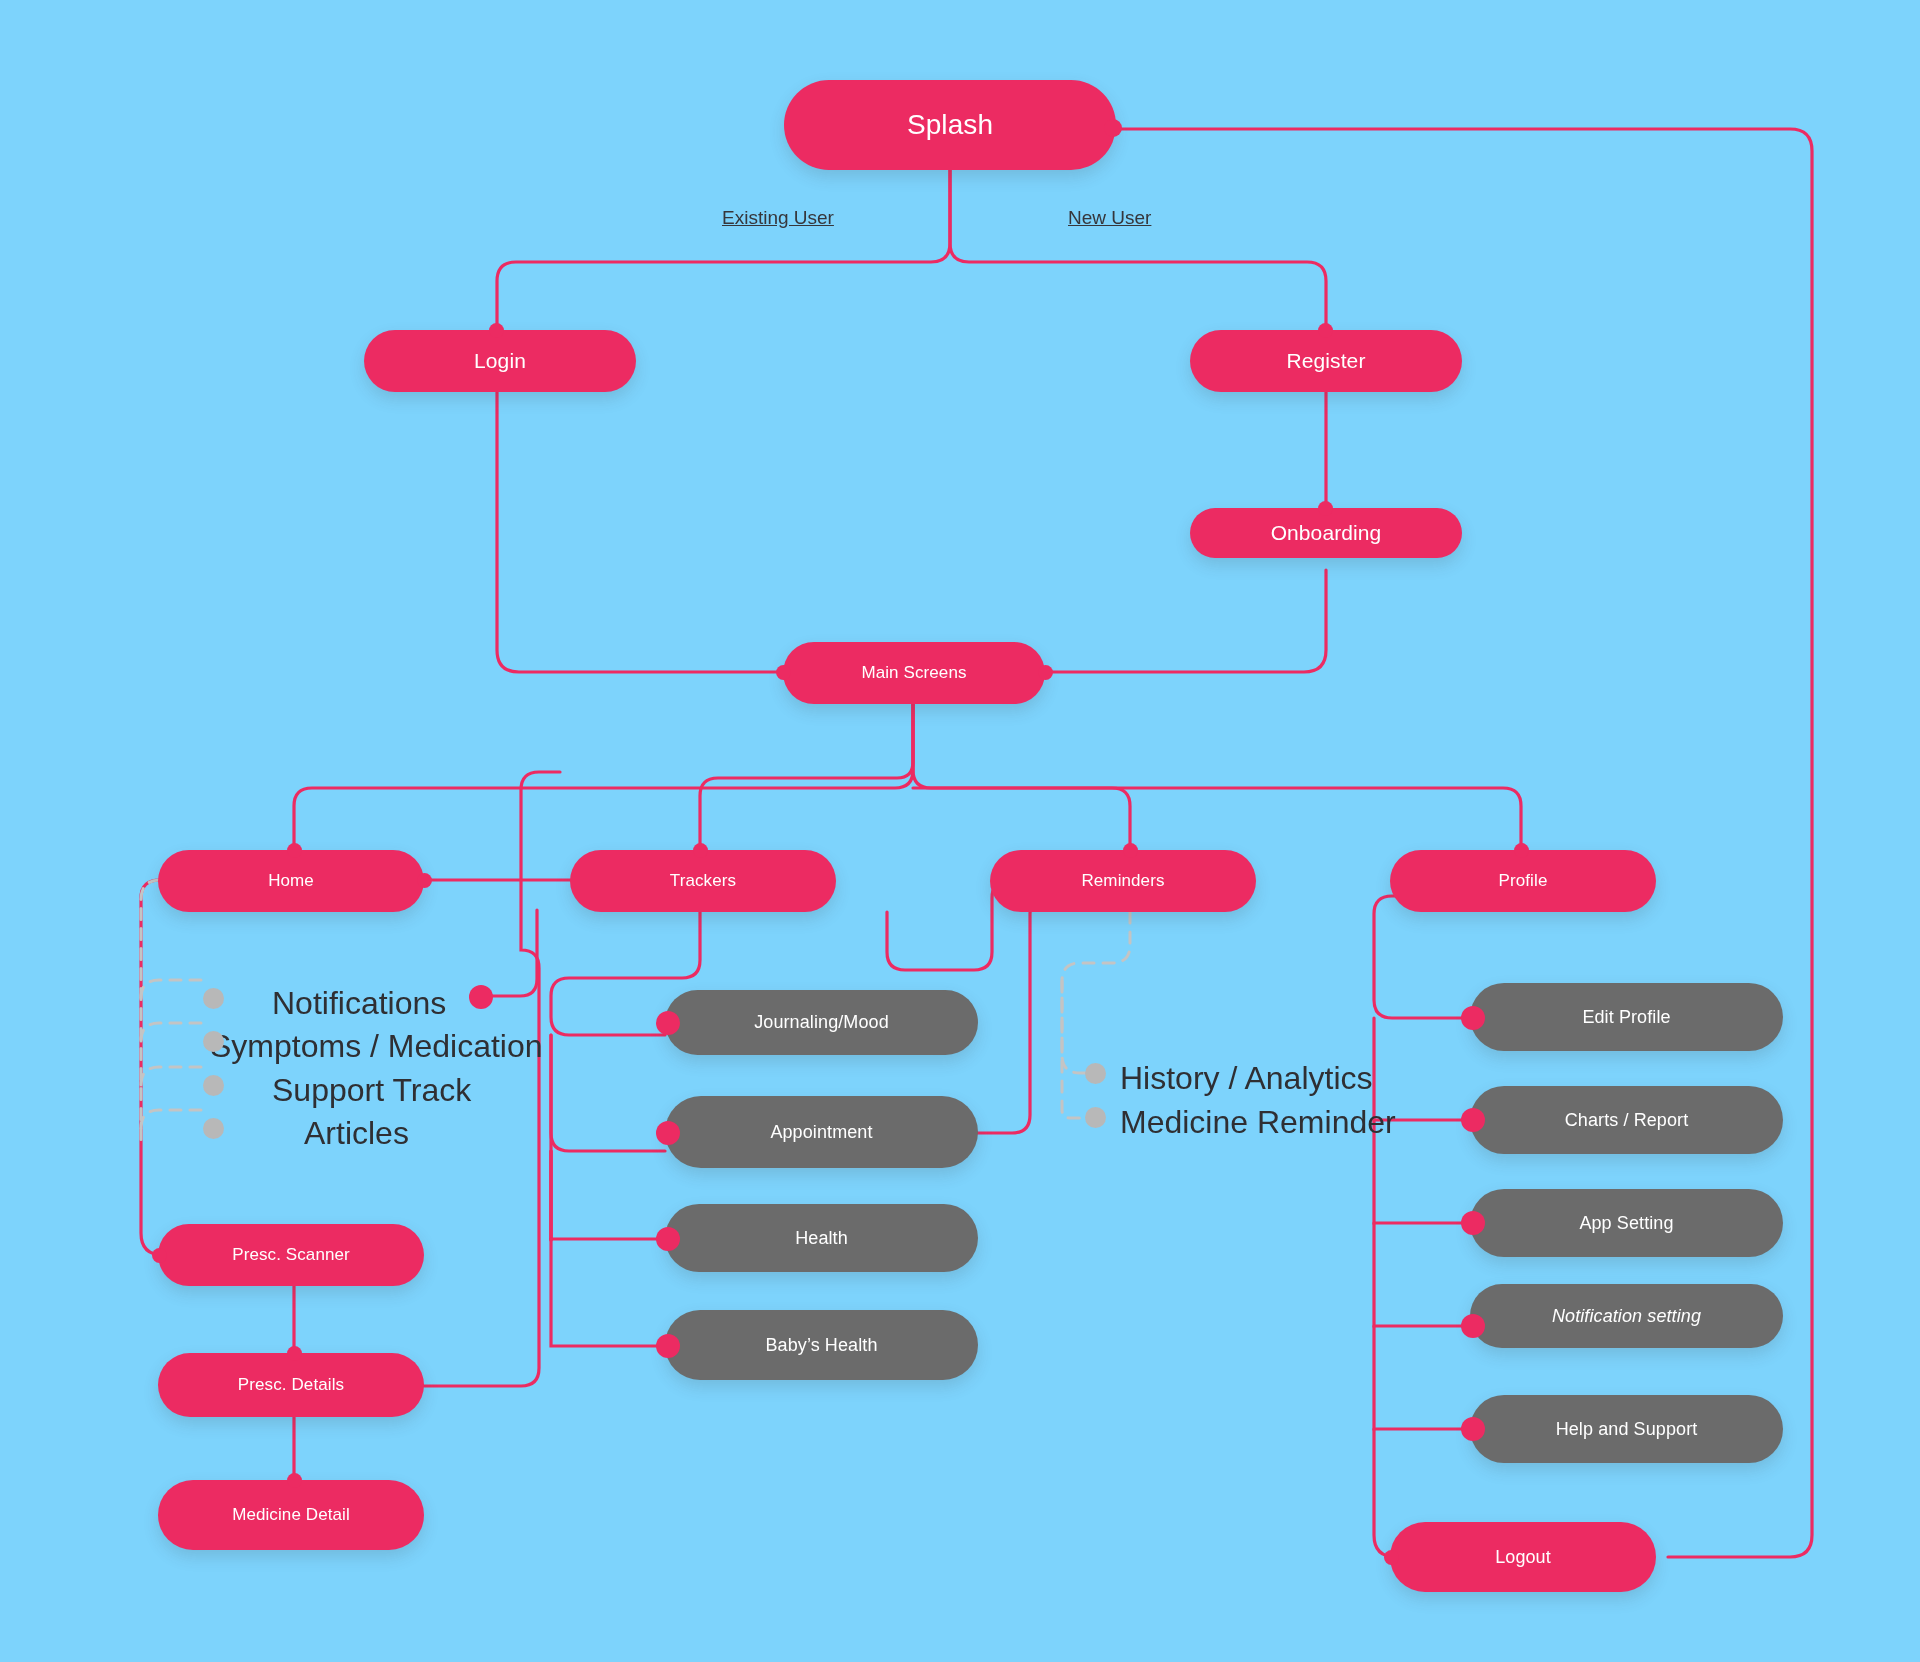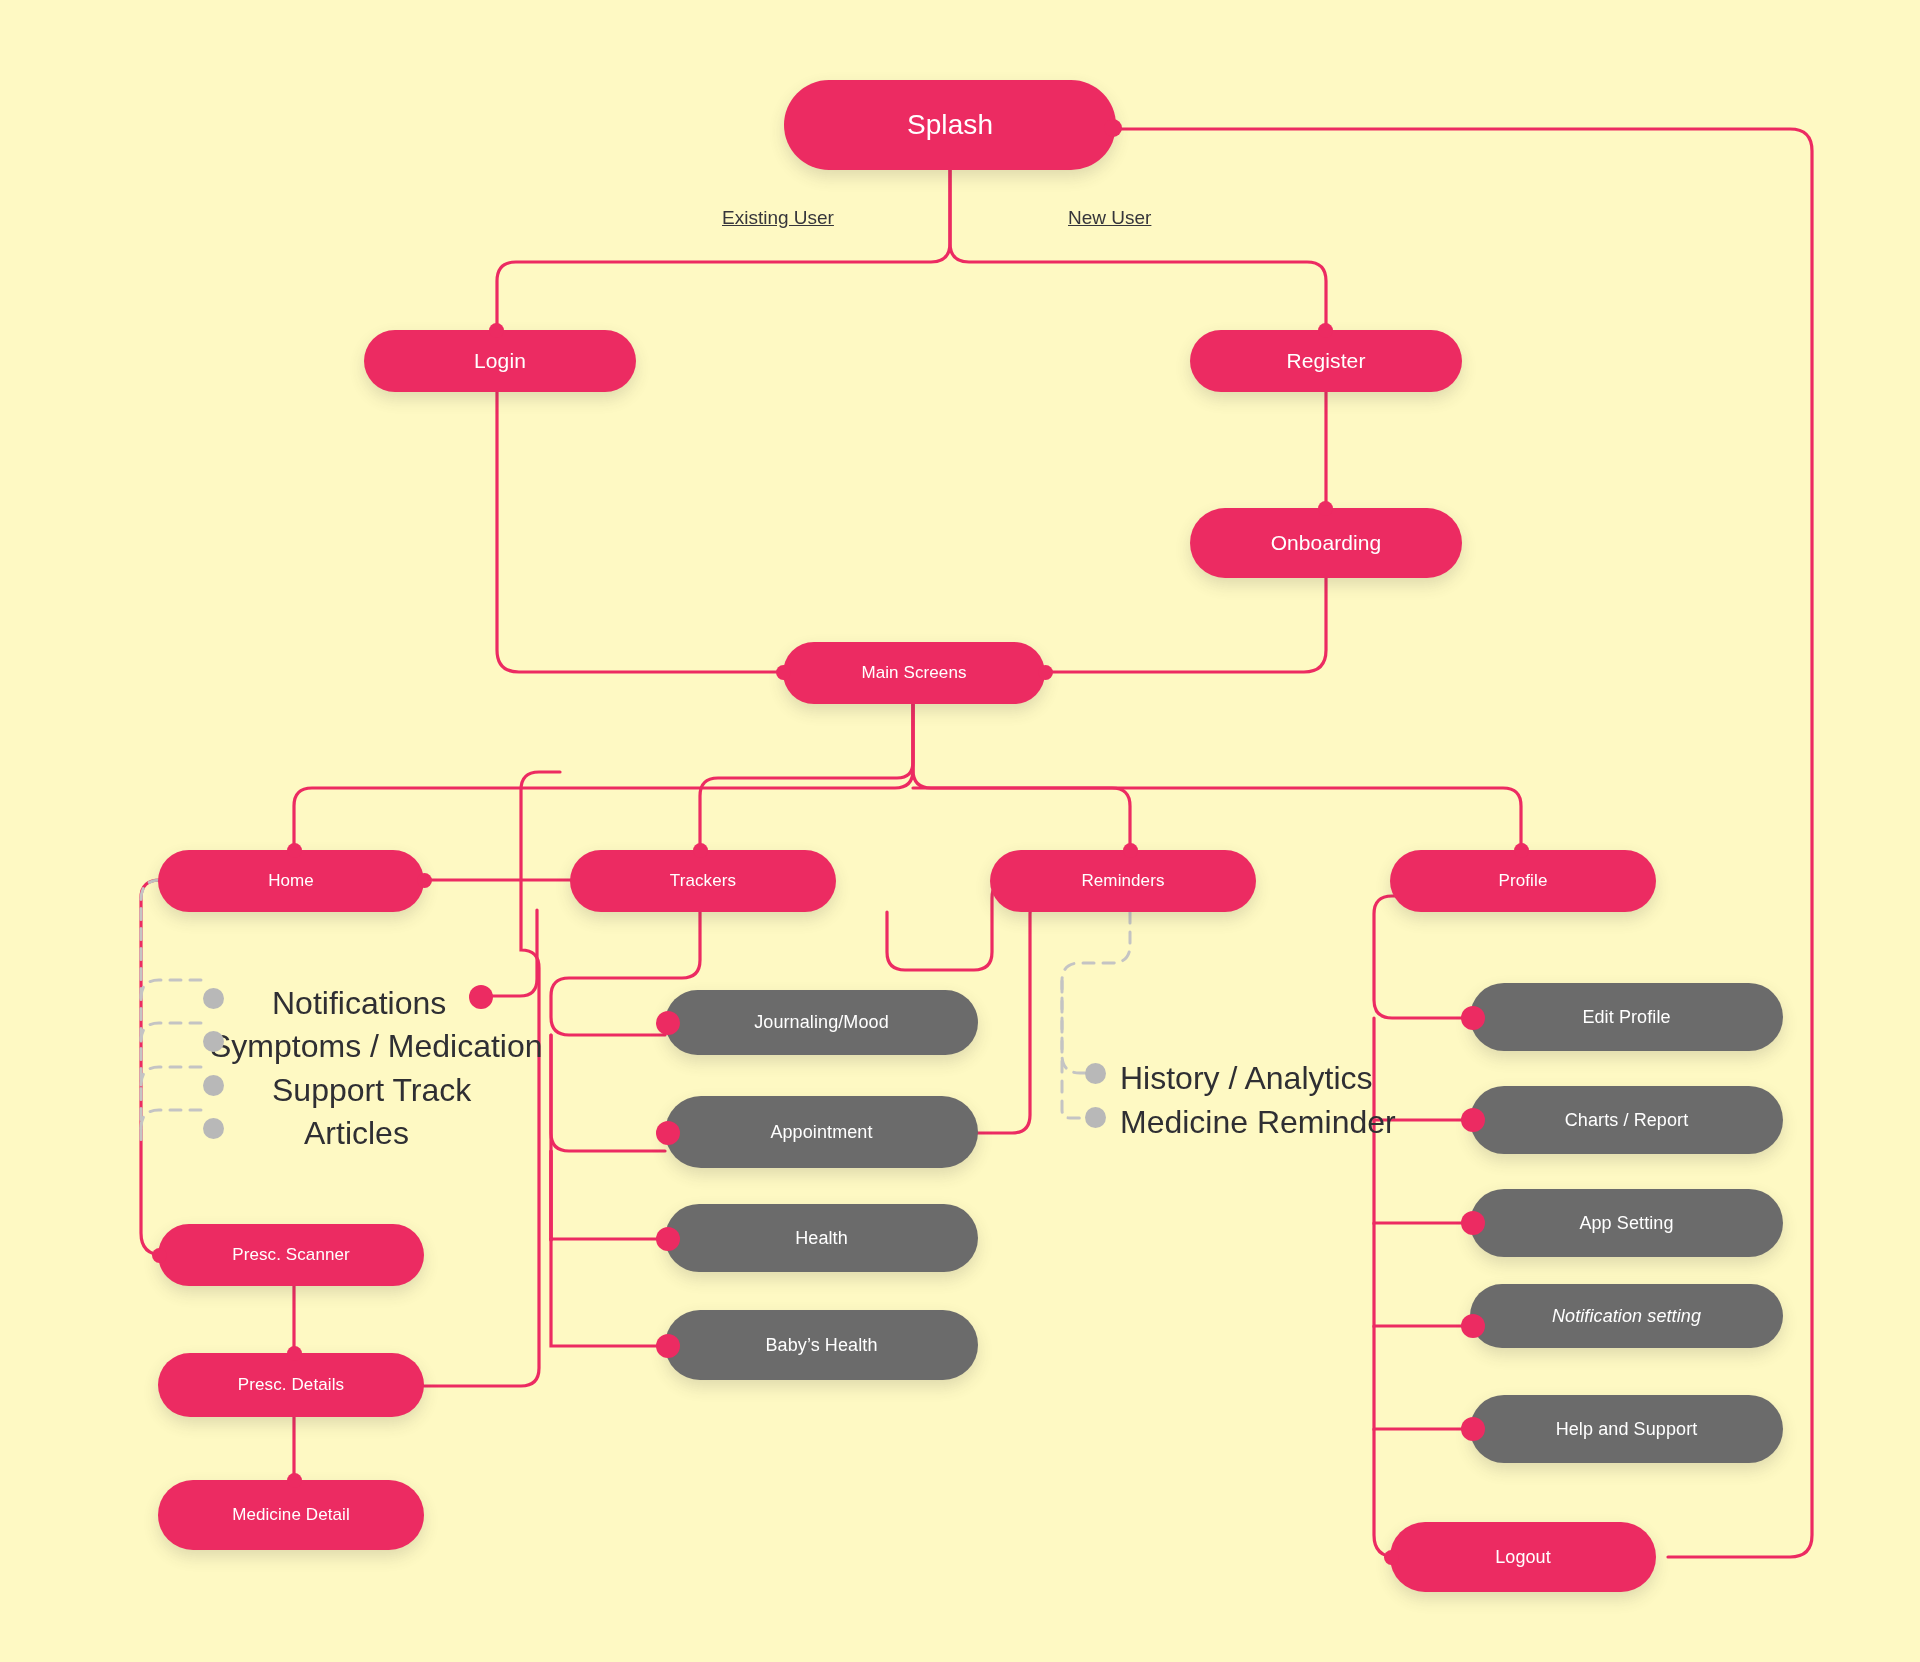--- a/index.html
+++ b/index.html
@@ -4,21 +4,21 @@
 <style>
   html, body {
     margin: 0;
     padding: 0;
     background: #ffffff;
   }
   #canvas {
     position: relative;
     width: 1920px;
     height: 1662px;
-    background: #fef9c3;
+    background: #7dd3fc;
     font-family: "Liberation Sans", sans-serif;
     overflow: hidden;
   }
   svg.links {
     position: absolute;
     left: 0; top: 0;
     width: 1920px;
     height: 1662px;
   }
   .node {
@@ -140,21 +140,21 @@
   </div>
 
   <div class="node pink lvl1" style="left:364px; top:330px; width:272px; height:62px;">
     <span>Login</span>
   </div>
 
   <div class="node pink lvl1" style="left:1190px; top:330px; width:272px; height:62px;">
     <span>Register</span>
   </div>
 
-  <div class="node pink lvl1" style="left:1190px; top:508px; width:272px; height:70px;">
+  <div class="node pink lvl1" style="left:1190px; top:508px; width:272px; height:50px;">
     <span>Onboarding</span>
   </div>
 
   <div class="node pink lvl2" style="left:783px; top:642px; width:262px; height:62px;">
     <span>Main Screens</span>
   </div>
 
   <div class="node pink lvl2" style="left:158px; top:850px; width:266px; height:62px;">
     <span>Home</span>
   </div>

